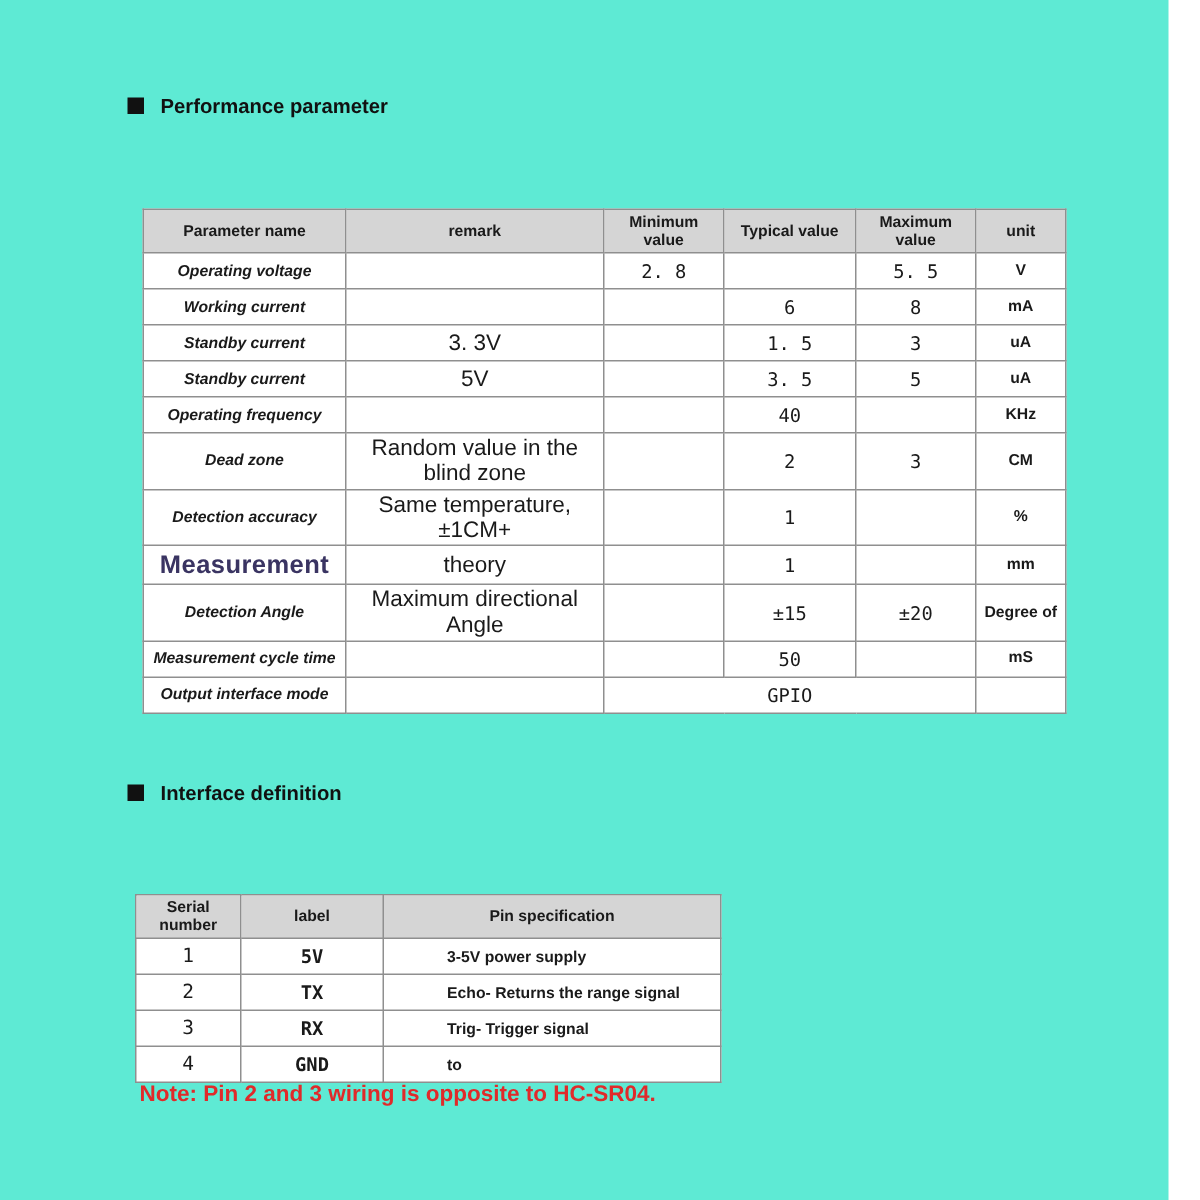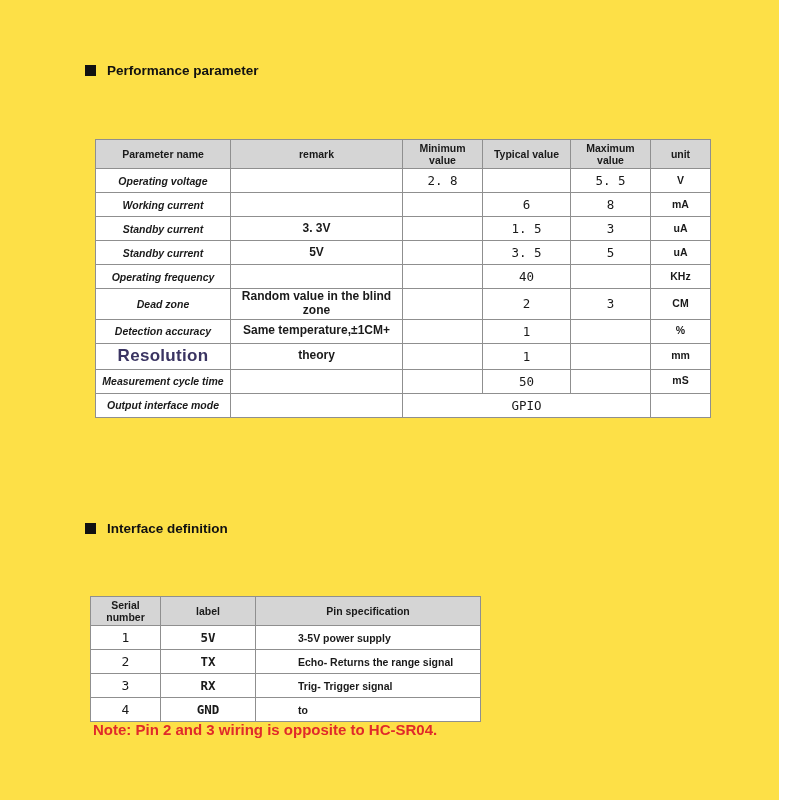--- a/index.html
+++ b/index.html
@@ -1,29 +1,29 @@
 <!DOCTYPE html>
 <html><head>
 <meta charset="utf-8">
 <style>
   html,body{margin:0;padding:0;background:#ffffff;font-family:"Liberation Sans",sans-serif;color:#1a1a1a;}
-  .page{position:relative;width:779px;height:800px;background:#fde047;overflow:hidden;}
+  .page{position:relative;width:779px;height:800px;background:#5eead4;overflow:hidden;}
 
   .section-title{position:absolute;display:flex;align-items:center;gap:11px;font-weight:bold;font-size:13.5px;color:#111;}
   .bullet{width:11px;height:11px;background:#111;display:inline-block;flex:0 0 auto;}
 
   table{border-collapse:collapse;table-layout:fixed;background:#ffffff;}
   td,th{border:1px solid #8f8f8f;text-align:center;vertical-align:middle;padding:1px 2px;overflow:hidden;}
   thead th{background:#d5d5d5;font-size:10.5px;font-weight:bold;line-height:1.15;padding:2px 6px;}
 
   .perf{position:absolute;left:95px;top:139px;width:615px;}
   .perf thead tr{height:25px;}
   .perf tbody tr{height:24px;}
   .pname{font-size:10.5px;font-weight:bold;line-height:1.15;font-style:italic;}
-  .remark{font-size:12px;font-weight:bold;line-height:1.15;}
+  .remark{font-size:15px;font-weight:normal;line-height:1.15;}
   .val{font-family:"DejaVu Sans Mono",monospace;font-size:12.5px;font-weight:normal;}
   .unit{font-size:10.5px;font-weight:bold;line-height:1.1;}
   .resolution-cell{font-size:17px;font-weight:bold;color:#3a3462;letter-spacing:0.3px;}
 
   .iface{position:absolute;left:90px;top:596px;width:390px;}
   .iface thead tr{height:28px;}
   .iface tbody tr{height:24px;}
   .serial{font-family:"DejaVu Sans Mono",monospace;font-size:13px;}
   .pinlabel{font-family:"DejaVu Sans Mono",monospace;font-size:12.5px;font-weight:bold;}
   .pinspec{font-size:10.5px;font-weight:bold;text-align:left;padding-left:42px;line-height:1.15;}
@@ -110,26 +110,34 @@
       </tr>
       <tr>
         <td class="pname">Detection accuracy</td>
         <td class="remark">Same temperature,±1CM+</td>
         <td class="val"></td>
         <td class="val">1</td>
         <td class="val"></td>
         <td class="unit">%</td>
       </tr>
       <tr style="height:26px;">
-        <td class="resolution-cell">Resolution</td>
+        <td class="resolution-cell">Measurement</td>
         <td class="remark">theory</td>
         <td class="val"></td>
         <td class="val">1</td>
         <td class="val"></td>
         <td class="unit">mm</td>
+      </tr>
+      <tr>
+        <td class="pname">Detection Angle</td>
+        <td class="remark">Maximum directional Angle</td>
+        <td class="val"></td>
+        <td class="val">±15</td>
+        <td class="val">±20</td>
+        <td class="unit">Degree of</td>
       </tr>
       <tr>
         <td class="pname">Measurement cycle time</td>
         <td class="remark"></td>
         <td class="val"></td>
         <td class="val">50</td>
         <td class="val"></td>
         <td class="unit">mS</td>
       </tr>
       <tr>

